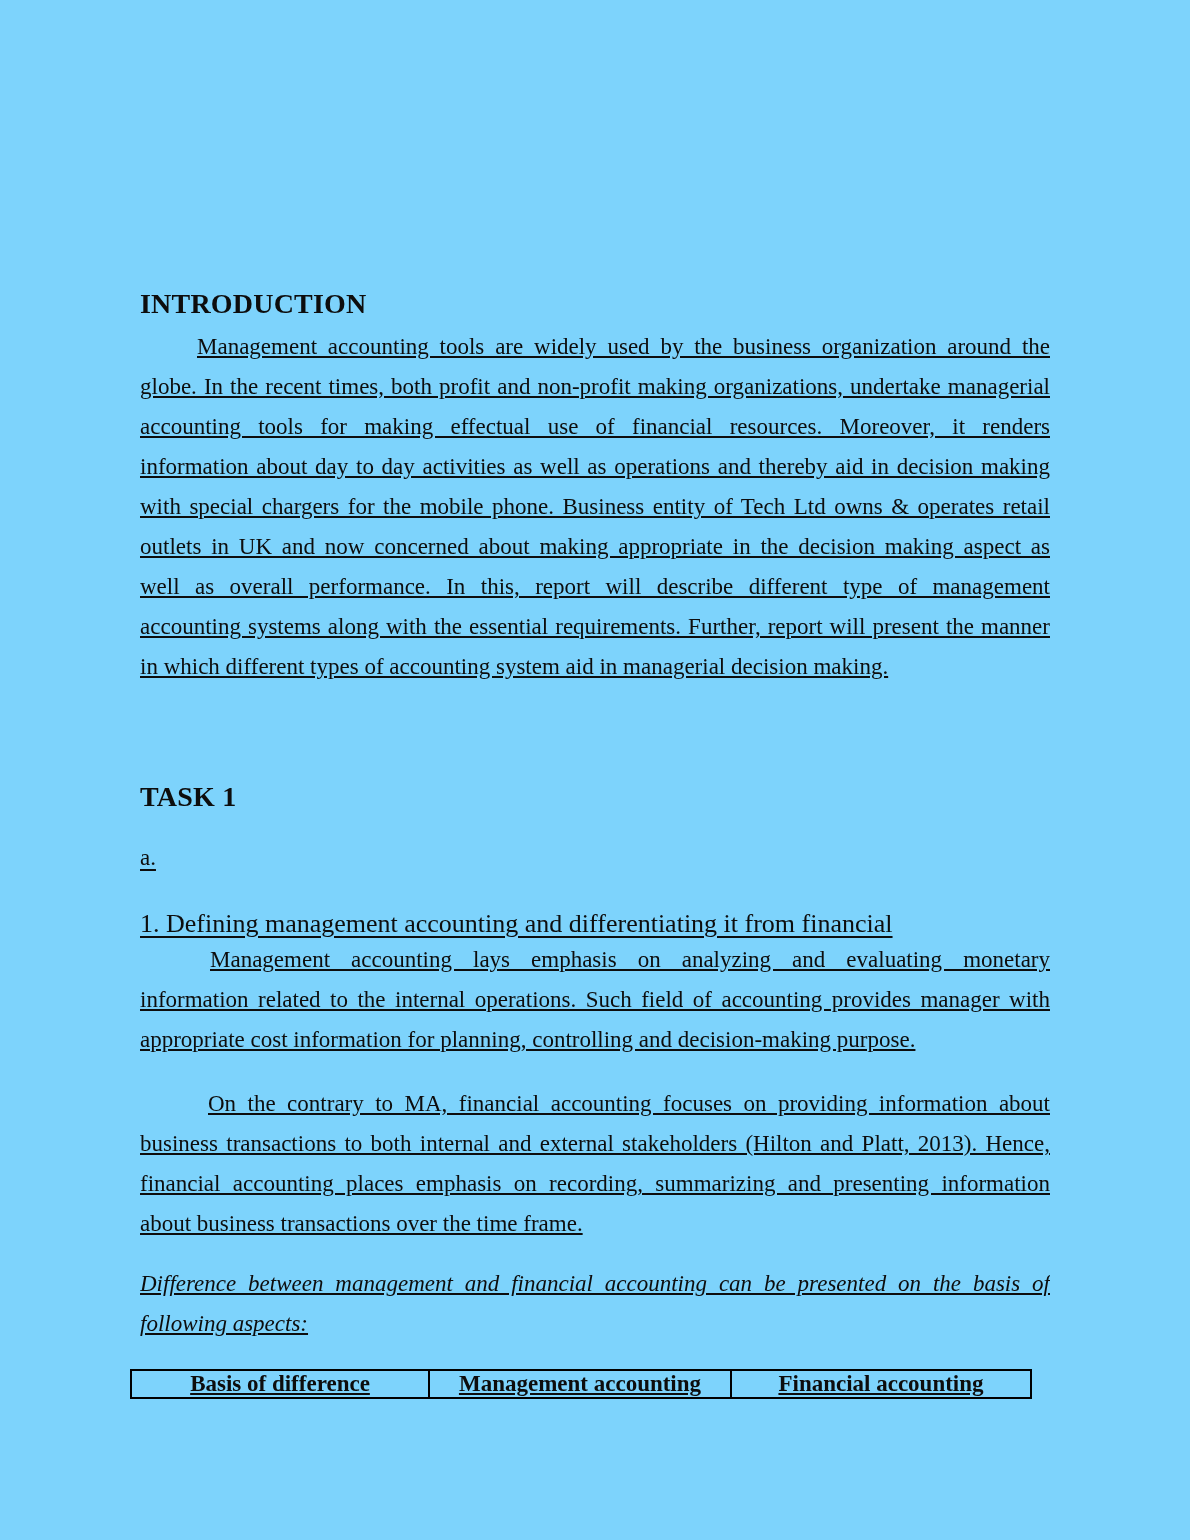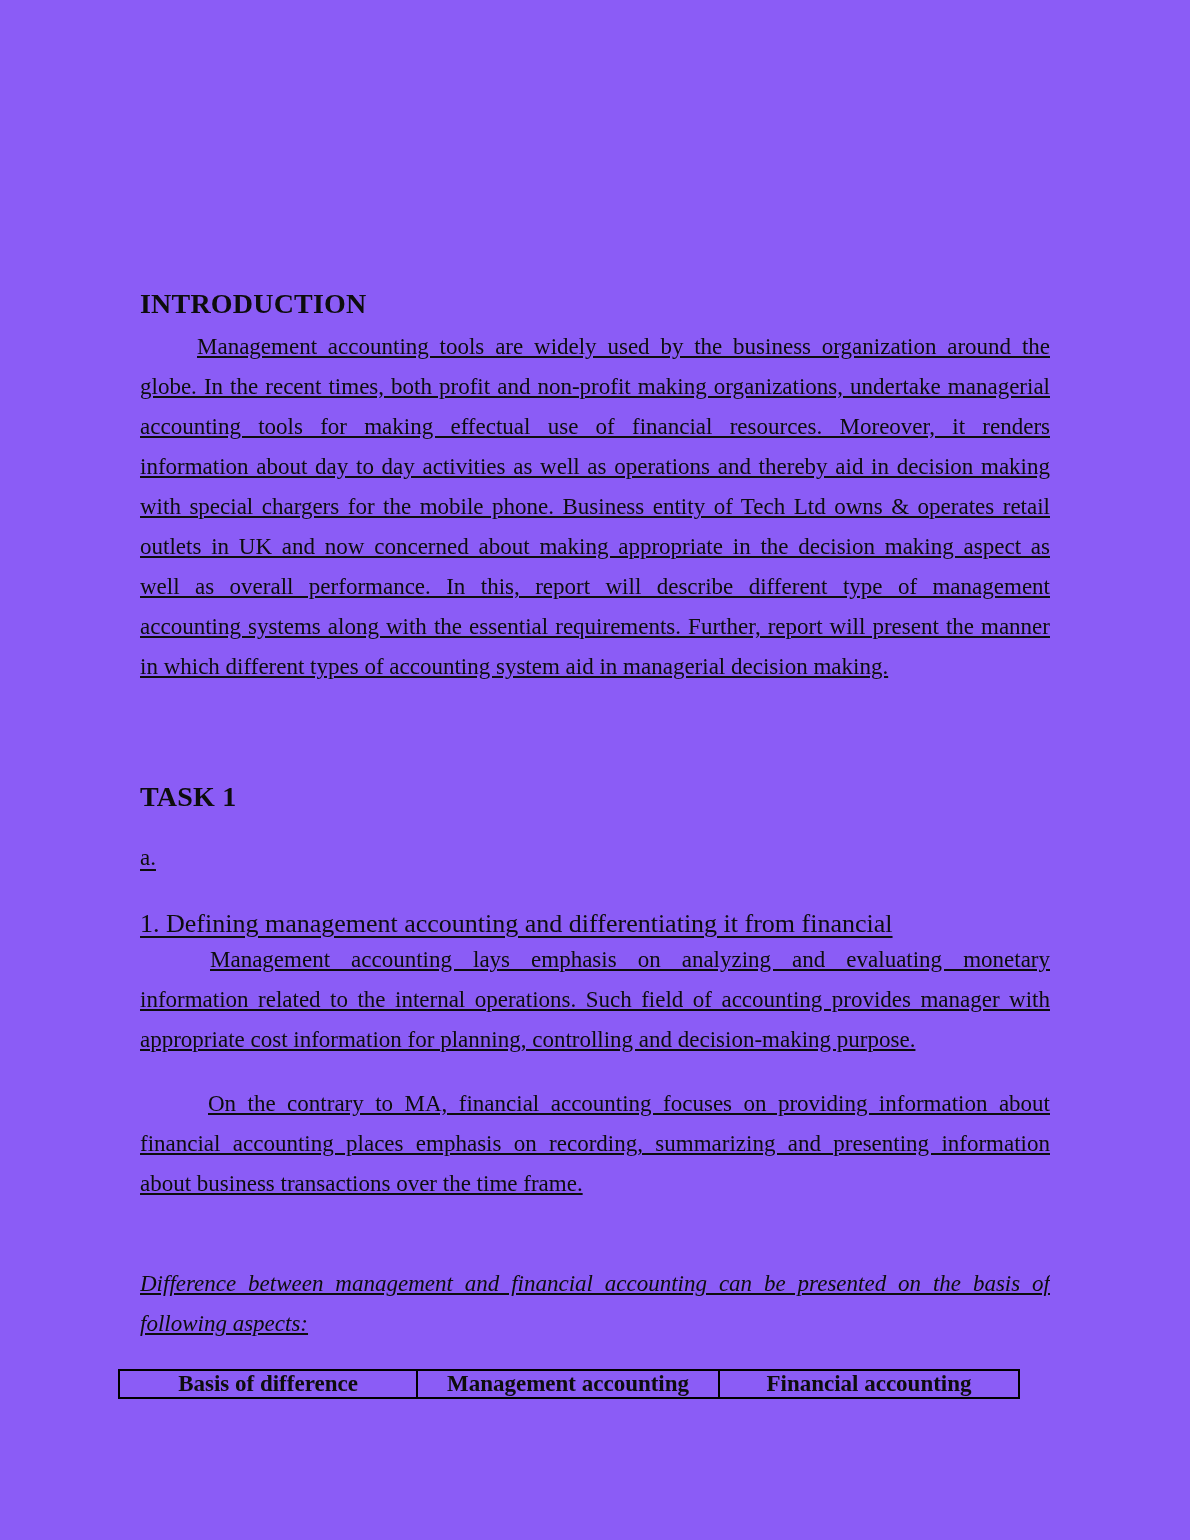--- a/index.html
+++ b/index.html
@@ -5,21 +5,21 @@
   html, body { margin: 0; padding: 0; }
   body {
     width: 1190px; height: 1540px;
     background: #ffffff;
     font-family: "Liberation Serif", "DejaVu Serif", serif;
     color: #0d0d0d;
   }
   .page {
     position: relative;
     width: 1190px; height: 1540px;
-    background: #8b5cf6;
+    background: #7dd3fc;
     overflow: hidden;
   }
   .block { position: absolute; left: 140px; width: 910px; }
 
   .h-major {
     font-size: 28px; font-weight: 700; line-height: 34px;
     letter-spacing: 0.2px; white-space: nowrap;
   }
   .h-sub {
     font-size: 26px; font-weight: 400; line-height: 30px;
@@ -37,24 +37,25 @@
     text-align: justify;
     text-align-last: justify;
     white-space: normal;
     text-decoration: underline;
   }
   .para .line.last { text-align-last: left; }
   .para .line.first { text-indent: var(--indent, 0px); }
   .para.italic { font-style: italic; }
 
   table.diff-table {
-    position: absolute; left: 118px; top: 1369px;
+    position: absolute; left: 130px; top: 1369px;
     width: 900px;
     border-collapse: collapse;
     table-layout: fixed;
+    text-decoration: underline;
   }
   table.diff-table th {
     border: 2px solid #000000;
     height: 25px;
     padding: 0;
     font-size: 23px; font-weight: 700;
     text-align: center; vertical-align: middle;
     font-family: "Liberation Serif", "DejaVu Serif", serif;
     color: #0d0d0d;
     overflow: hidden; white-space: nowrap;
@@ -86,20 +87,21 @@
   <div class="block h-sub" style="top:909px">1. Defining management accounting and differentiating it from financial</div>
 
   <div class="block para" style="top:940px; --indent:70px">
       <div class="line first">Management accounting lays emphasis on analyzing and evaluating monetary</div>
       <div class="line">information related to the internal operations. Such field of accounting provides manager with</div>
       <div class="line last">appropriate cost information for planning, controlling and decision-making purpose.</div>
     </div>
 
   <div class="block para" style="top:1084px; --indent:68px">
       <div class="line first">On the contrary to MA, financial accounting focuses on providing information about</div>
+      <div class="line">business transactions to both internal and external stakeholders (Hilton and Platt, 2013). Hence,</div>
       <div class="line">financial accounting places emphasis on recording, summarizing and presenting information</div>
       <div class="line last">about business transactions over the time frame.</div>
     </div>
 
   <div class="block para italic" style="top:1264px; --indent:0px">
       <div class="line first">Difference between management and financial accounting can be presented on the basis of</div>
       <div class="line last">following aspects:</div>
     </div>
 
   <table class="diff-table">

